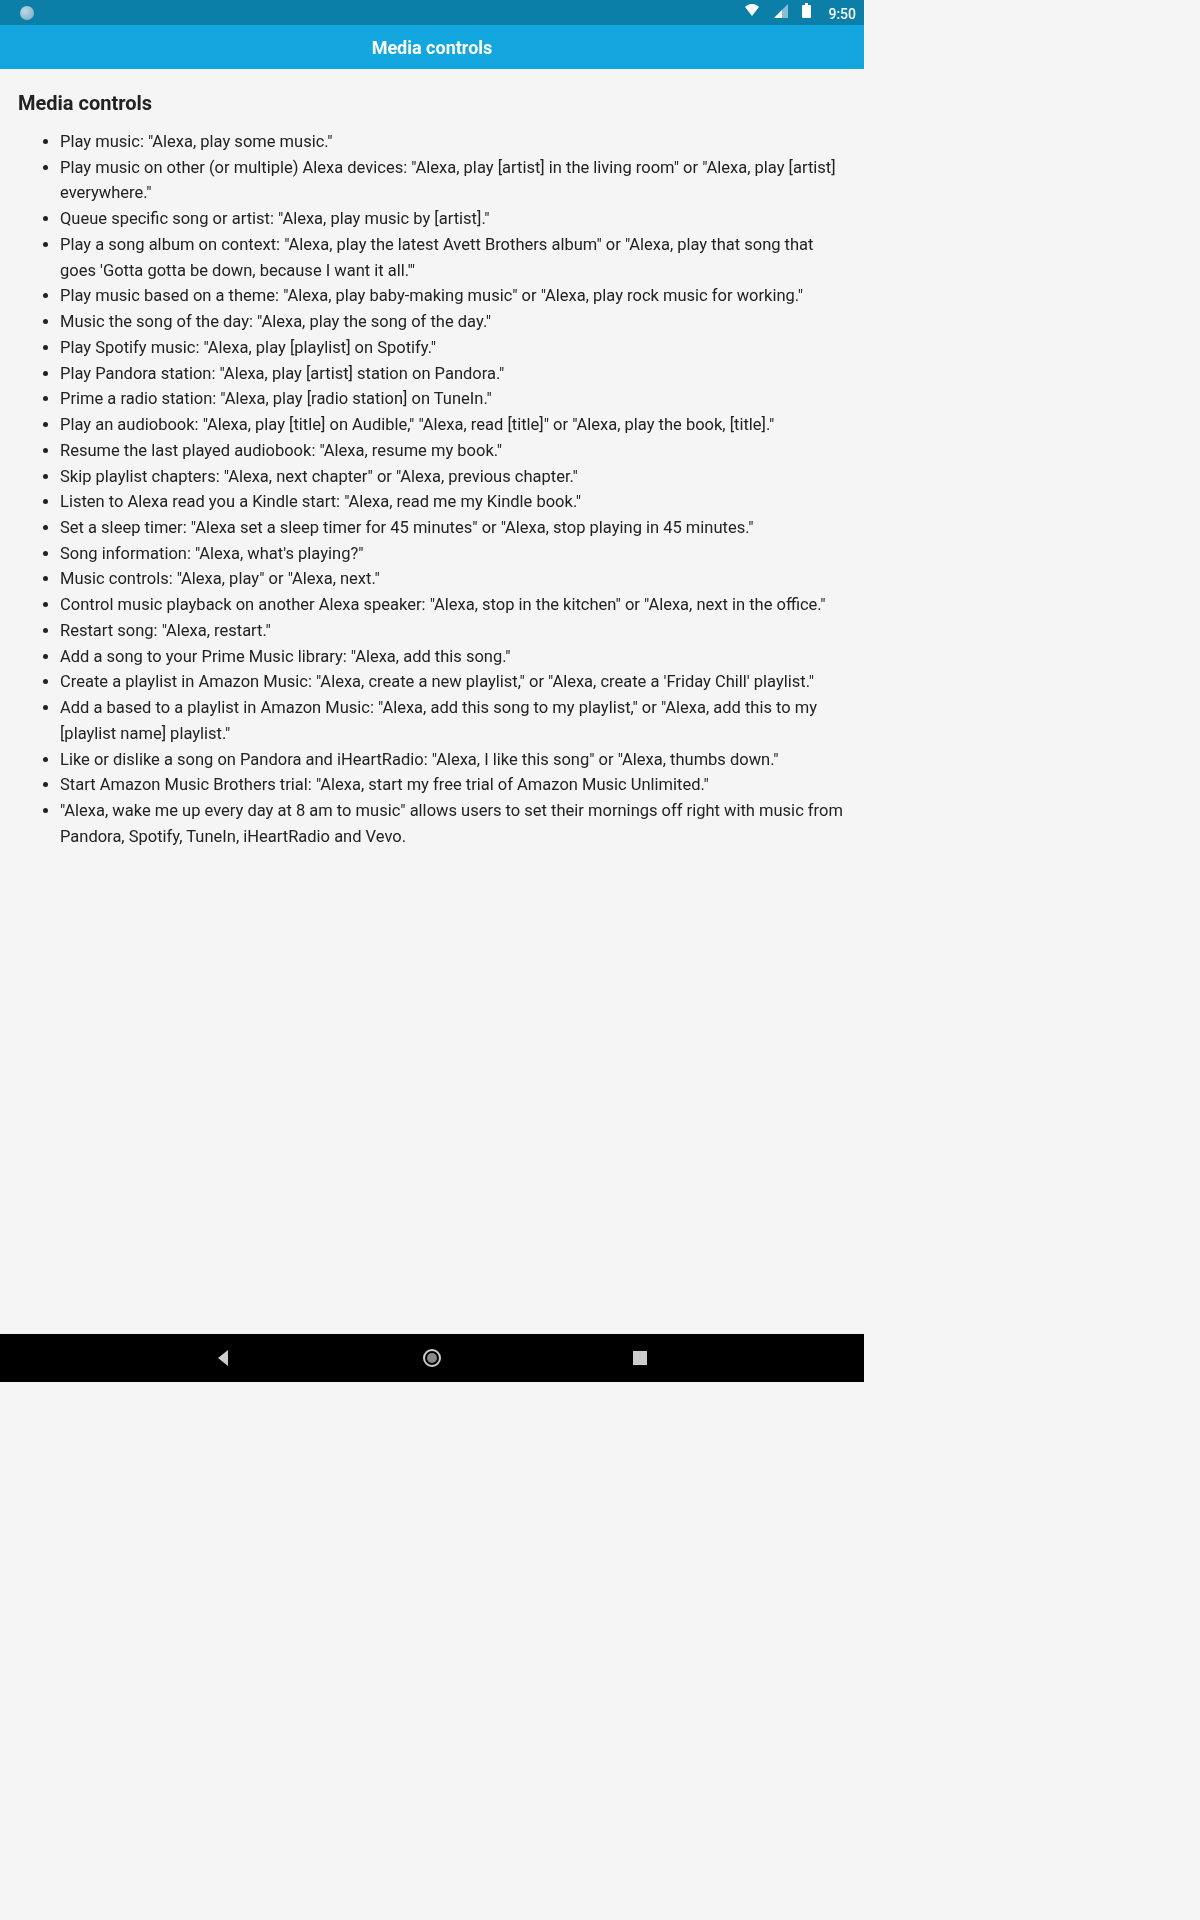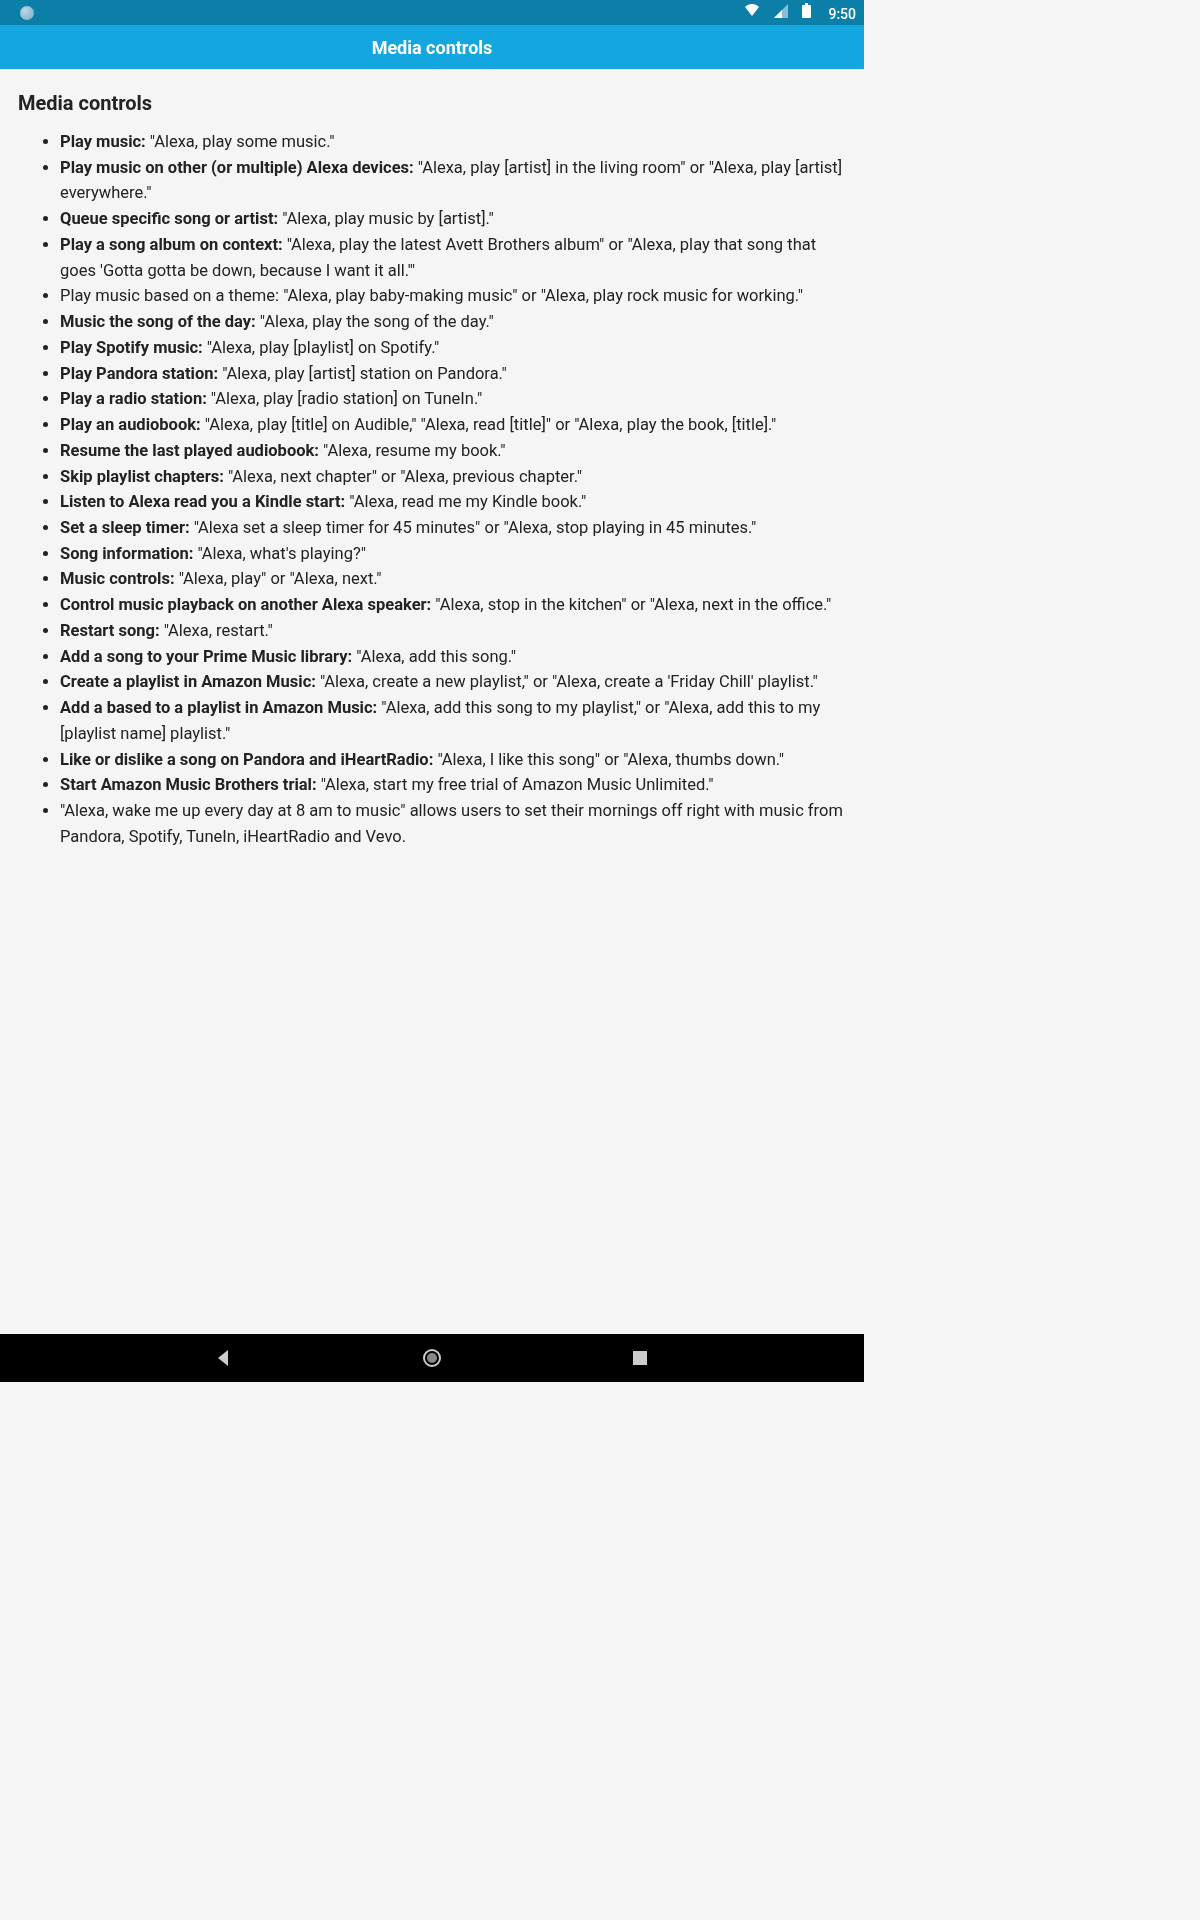--- a/index.html
+++ b/index.html
@@ -74,21 +74,21 @@
       list-style: disc;
       padding-left: 42px;
     }
     ul.commands li {
       font-size: 16.5px;
       line-height: 1.56;
       color: #222;
       margin-bottom: 0px;
     }
     ul.commands li .label {
-      font-weight: 700;
+      font-weight: 400;
       margin-top: 28px;
     }
     ul.commands li .text {
       font-weight: 400;
     }
     .nav-bar {
       position: absolute;
       bottom: 0;
       left: 0;
       right: 0;
@@ -145,21 +145,21 @@
   <h2 class="page-heading">Media controls</h2>
   <ul class="commands">
       <li><span class="label">Play music:</span><span class="text"> "Alexa, play some music."</span></li>
       <li><span class="label">Play music on other (or multiple) Alexa devices:</span><span class="text"> "Alexa, play [artist] in the living room" or "Alexa, play [artist] everywhere."</span></li>
       <li><span class="label">Queue specific song or artist:</span><span class="text"> "Alexa, play music by [artist]."</span></li>
       <li><span class="label">Play a song album on context:</span><span class="text"> "Alexa, play the latest Avett Brothers album" or "Alexa, play that song that goes 'Gotta gotta be down, because I want it all.'"</span></li>
       <li><span class="text">Play music based on a theme: "Alexa, play baby-making music" or "Alexa, play rock music for working."</span></li>
       <li><span class="label">Music the song of the day:</span><span class="text"> "Alexa, play the song of the day."</span></li>
       <li><span class="label">Play Spotify music:</span><span class="text"> "Alexa, play [playlist] on Spotify."</span></li>
       <li><span class="label">Play Pandora station:</span><span class="text"> "Alexa, play [artist] station on Pandora."</span></li>
-      <li><span class="label">Play a radio station:</span><span class="text"> "Alexa, play [radio station] on TuneIn."</span></li>
+      <li><span class="label">Prime a radio station:</span><span class="text"> "Alexa, play [radio station] on TuneIn."</span></li>
       <li><span class="label">Play an audiobook:</span><span class="text"> "Alexa, play [title] on Audible," "Alexa, read [title]" or "Alexa, play the book, [title]."</span></li>
       <li><span class="label">Resume the last played audiobook:</span><span class="text"> "Alexa, resume my book."</span></li>
       <li><span class="label">Skip playlist chapters:</span><span class="text"> "Alexa, next chapter" or "Alexa, previous chapter."</span></li>
       <li><span class="label">Listen to Alexa read you a Kindle start:</span><span class="text"> "Alexa, read me my Kindle book."</span></li>
       <li><span class="label">Set a sleep timer:</span><span class="text"> "Alexa set a sleep timer for 45 minutes" or "Alexa, stop playing in 45 minutes."</span></li>
       <li><span class="label">Song information:</span><span class="text"> "Alexa, what's playing?"</span></li>
       <li><span class="label">Music controls:</span><span class="text"> "Alexa, play" or "Alexa, next."</span></li>
       <li><span class="label">Control music playback on another Alexa speaker:</span><span class="text"> "Alexa, stop in the kitchen" or "Alexa, next in the office."</span></li>
       <li><span class="label">Restart song:</span><span class="text"> "Alexa, restart."</span></li>
       <li><span class="label">Add a song to your Prime Music library:</span><span class="text"> "Alexa, add this song."</span></li>

